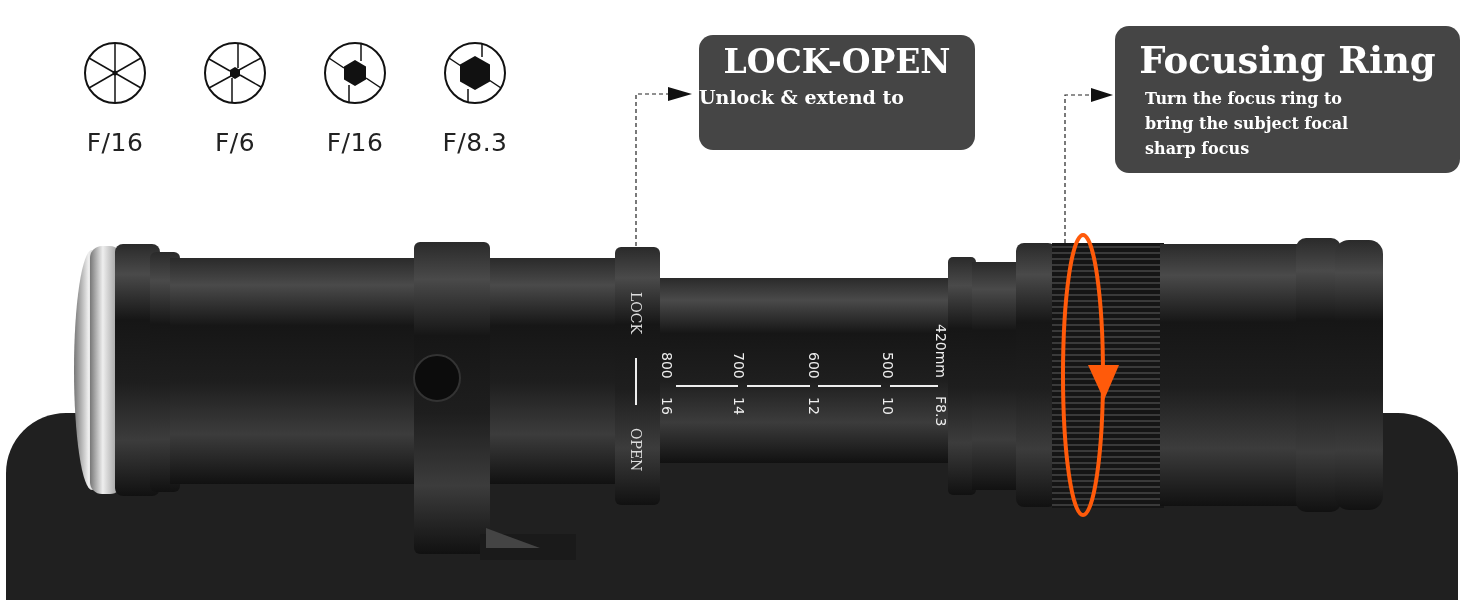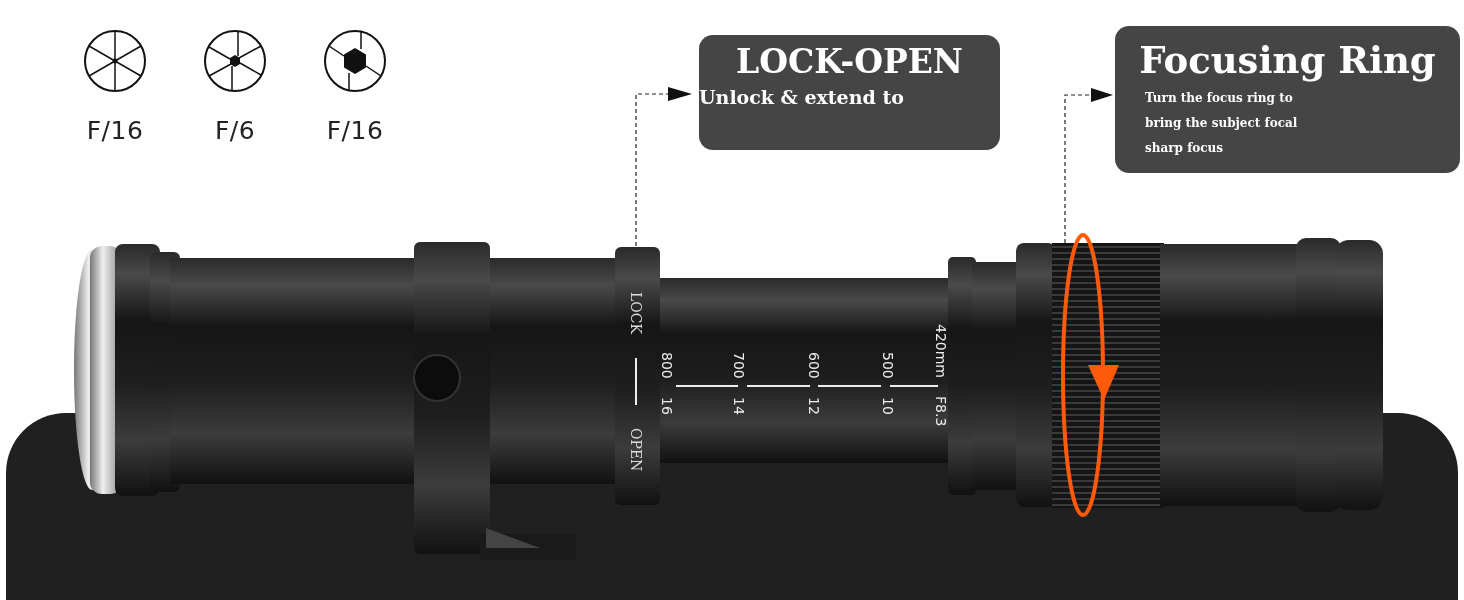--- a/index.html
+++ b/index.html
@@ -1,30 +1,30 @@
 <!DOCTYPE html>
 <html><head>
 <meta charset="utf-8">
 <style>
   html, body { margin:0; padding:0; }
   body { width:1464px; height:600px; position:relative; overflow:hidden; background:#ffffff; font-family:"DejaVu Sans", sans-serif; }
   .stage { position:absolute; left:0; top:0; width:1464px; height:600px; }
   .dark-panel { position:absolute; left:6px; top:413px; width:1452px; height:200px; background:#202020; border-radius:60px 60px 0 0; }
-  .aperture-row { position:absolute; left:55px; top:28px; display:flex; }
+  .aperture-row { position:absolute; left:55px; top:40px; display:flex; }
   .aperture-item { width:120px; display:flex; flex-direction:column; align-items:center; }
   .aperture-item svg { width:66px; height:66px; }
   .aperture-label { margin-top:22px; font-family:"DejaVu Sans", sans-serif; font-size:25px; color:#222; letter-spacing:0.5px; }
   .callout { position:absolute; background:#454545; color:#fff; border-radius:14px; font-family:"DejaVu Serif", serif; font-weight:bold; }
-  .callout-lock { left:699px; top:35px; width:301px; height:115px; }
+  .callout-lock { left:699px; top:35px; width:276px; height:115px; }
   .callout-focus { left:1115px; top:26px; width:345px; height:147px; }
   .callout-title { display:block; text-align:center; }
   .callout-lock .callout-title { font-size:33px; margin-top:7px; }
   .callout-lock .callout-body { font-size:19px; line-height:28px; margin-top:2px; }
   .callout-focus .callout-title { font-size:37px; margin-top:12px; }
-  .callout-focus .callout-body { font-size:12px; line-height:25px; padding-left:30px; margin-top:4px; }
+  .callout-focus .callout-body { font-size:16px; line-height:25px; padding-left:30px; margin-top:4px; }
   .lens-svg { position:absolute; left:0; top:0; }
   .scale-text { position:absolute; color:#eee; font-family:"DejaVu Sans", sans-serif; font-size:14px; writing-mode:vertical-rl; }
   .lock-text { position:absolute; color:#ddd; font-family:"DejaVu Serif", serif; font-size:14px; writing-mode:vertical-rl; }
 </style>
 </head>
 <body>
 
 <div class="stage">
 
   <div class="dark-panel"></div>
@@ -65,20 +65,33 @@
         <circle cx="33" cy="33" r="30" fill="#fff" stroke="#111" stroke-width="2"></circle>
         <g stroke="#111" stroke-width="1.5" fill="none">
           <line x1="39" y1="21" x2="39" y2="3"></line>
             <line x1="44" y1="38" x2="59" y2="48"></line>
           <line x1="27" y1="45" x2="27" y2="63"></line>
             <line x1="22" y1="28" x2="7" y2="18"></line>
         </g>
         <polygon points="33,20 44,26.5 44,39.5 33,46 22,39.5 22,26.5" fill="#111"></polygon>
       </svg>
       <div class="aperture-label">F/16</div>
+    </div>
+    <div class="aperture-item">
+      <svg viewBox="0 0 66 66">
+        <circle cx="33" cy="33" r="30" fill="#fff" stroke="#111" stroke-width="2"></circle>
+        <g stroke="#111" stroke-width="1.5" fill="none">
+          <line x1="40" y1="17" x2="40" y2="3"></line>
+            <line x1="47" y1="40" x2="59" y2="48"></line>
+          <line x1="26" y1="49" x2="26" y2="63"></line>
+            <line x1="19" y1="26" x2="7" y2="18"></line>
+        </g>
+        <polygon points="33,16 48,24.5 48,41.5 33,50 18,41.5 18,24.5" fill="#111"></polygon>
+      </svg>
+      <div class="aperture-label">F/8.3</div>
     </div>
   </div>
 
   <svg class="lens-svg" width="1464" height="600" viewBox="0 0 1464 600">
     <defs>
       <linearGradient id="tube" x1="0" y1="0" x2="0" y2="1">
         <stop offset="0" stop-color="#2a2a2a"></stop>
         <stop offset="0.12" stop-color="#4a4a4a"></stop>
         <stop offset="0.3" stop-color="#161616"></stop>
         <stop offset="0.55" stop-color="#1e1e1e"></stop>

